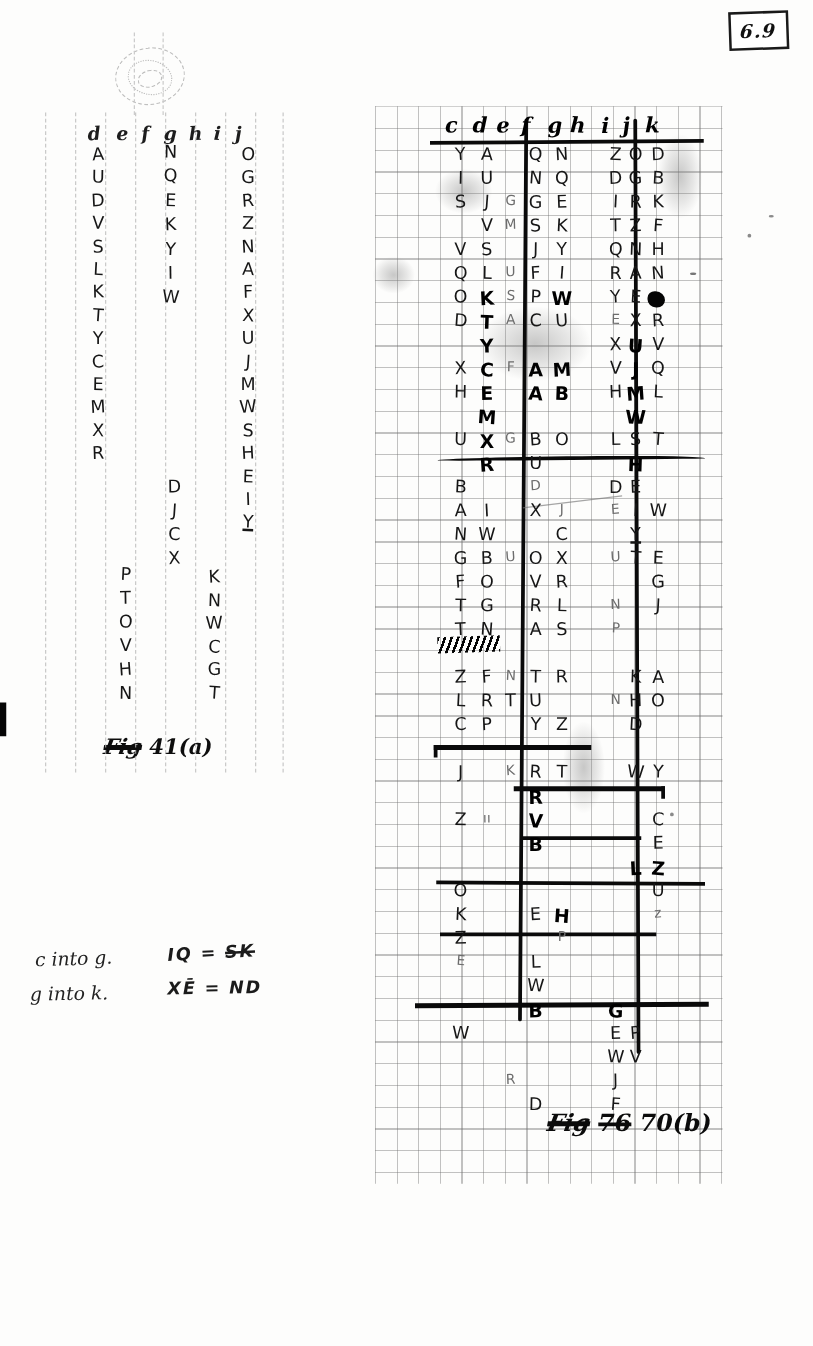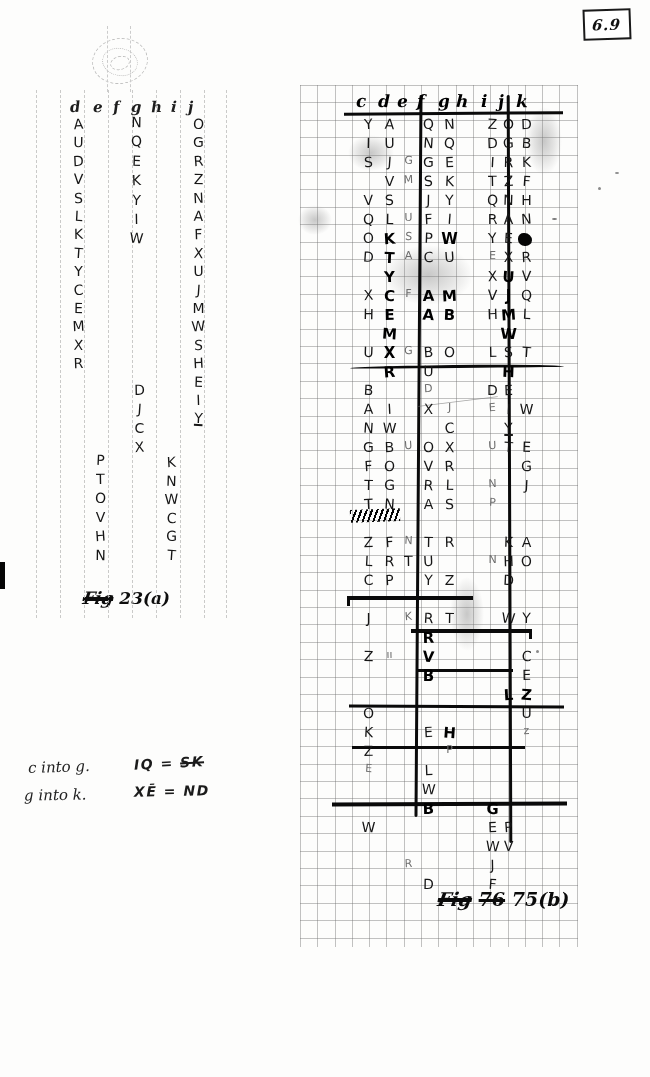--- a/index.html
+++ b/index.html
@@ -99,21 +99,21 @@
     <i class="d1"></i>
     <i class="d2"></i>
     <i class="d3"></i>
     <i class="dv dv1"></i>
     <i class="dv dv2"></i>
   </div>
 
   <div class="figA" id="figA">
     <div class="captionA">
       <span class="scribword">Fig</span>
-      <span>23(a)</span>
+      <span>41(a)</span>
     </div>
   <i class="dash" style="left: 6px;"></i>
       <i class="dash" style="left: 30px;"></i>
       <i class="dash" style="left: 54px;"></i>
       <i class="dash" style="left: 78px;"></i>
       <i class="dash" style="left: 102px;"></i>
       <i class="dash" style="left: 126px;"></i>
       <i class="dash" style="left: 150px;"></i>
       <i class="dash" style="left: 174px;"></i>
       <i class="dash" style="left: 196px;"></i>
@@ -198,21 +198,21 @@
     <div class="stroke hl6"></div>
     <div class="stroke hl7"></div>
     <div class="stroke stub1"></div>
     <div class="stroke stub2"></div>
     <div class="scribble"></div>
     <div class="strayline"></div>
 
     <div class="captionB">
       <span class="scribword">Fig</span>
       <span class="struck2">76</span>
-      <span>75(b)</span>
+      <span>70(b)</span>
     </div>
   <span class="hletterB" style="left: 56px; transform: rotate(-3deg);">c</span>
       <span class="hletterB" style="left: 78px; transform: rotate(1deg);">d</span>
       <span class="hletterB" style="left: 97px; transform: rotate(-2deg);">e</span>
       <span class="hletterB" style="left: 117px; transform: rotate(2deg);">f</span>
       <span class="hletterB" style="left: 138px; transform: rotate(-1deg);">g</span>
       <span class="hletterB" style="left: 156px; transform: rotate(3deg);">h</span>
       <span class="hletterB" style="left: 181px; transform: rotate(0deg);">i</span>
       <span class="hletterB" style="left: 198px; transform: rotate(-3deg);">j</span>
       <span class="hletterB" style="left: 216px; transform: rotate(1deg);">k</span>

